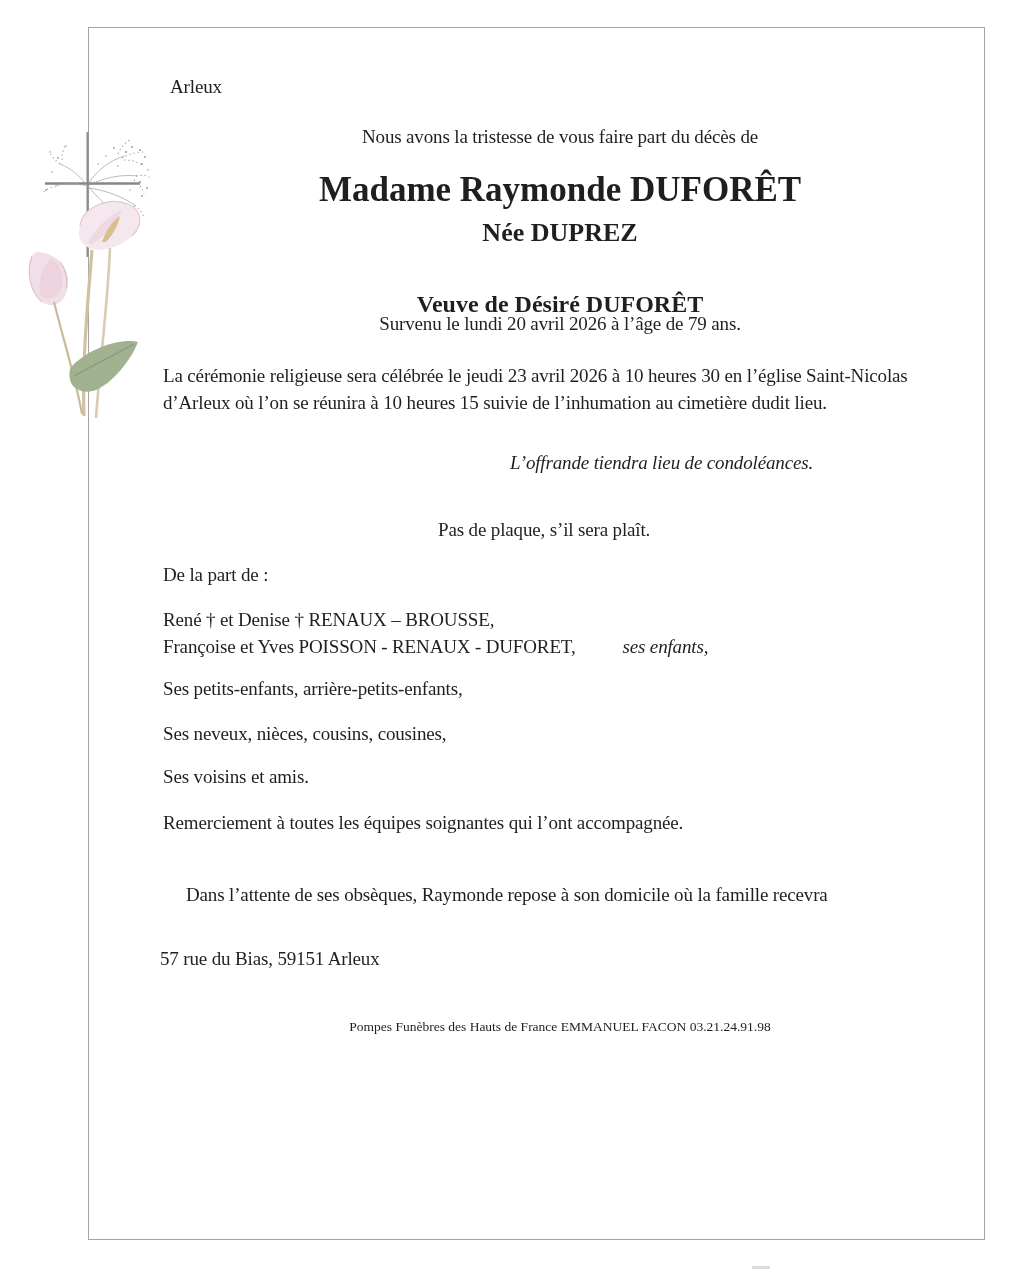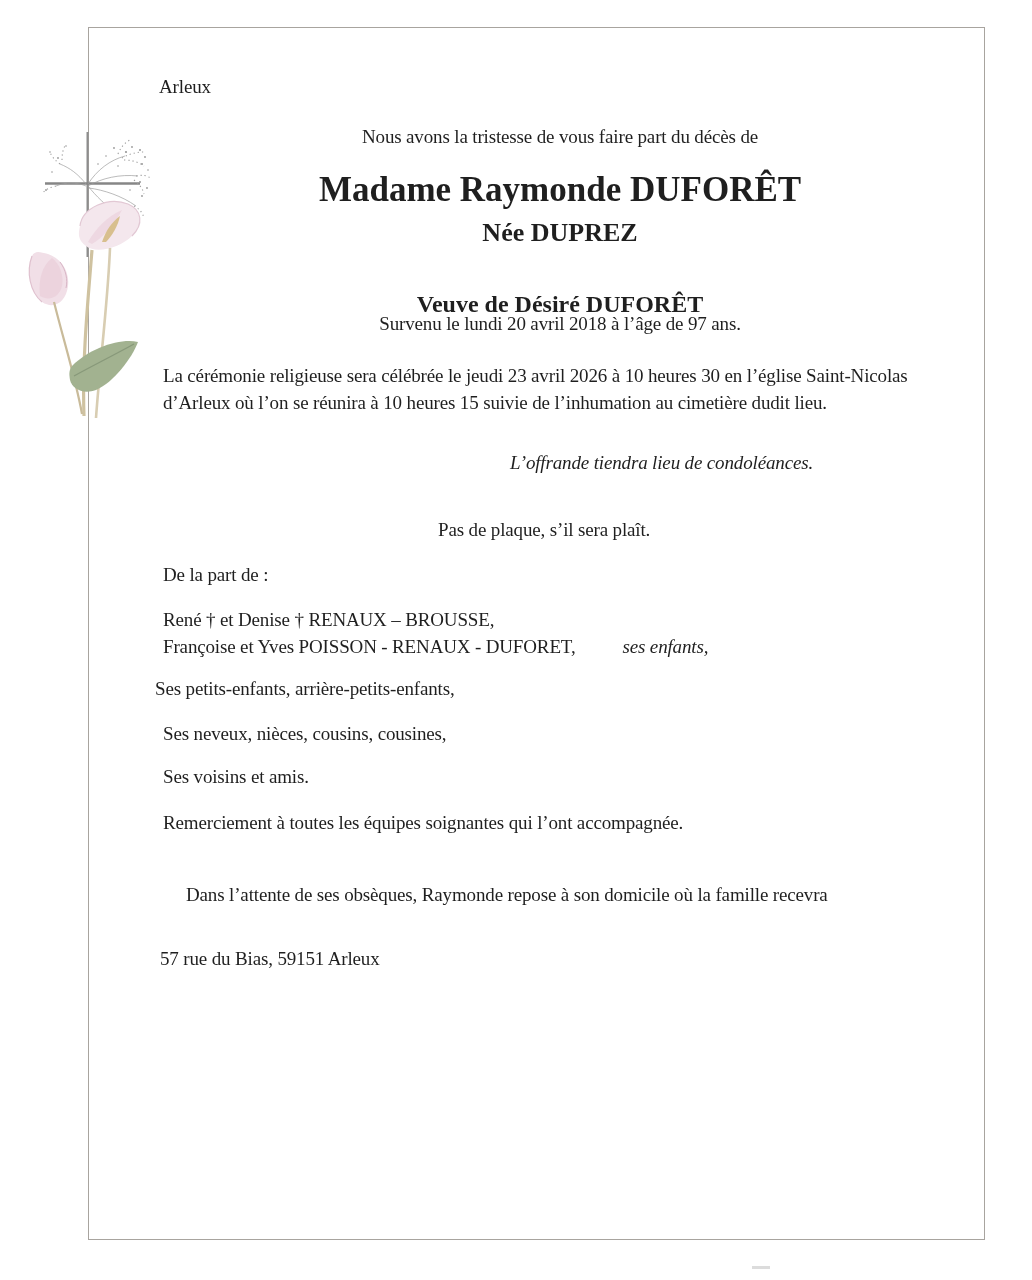--- a/index.html
+++ b/index.html
@@ -94,53 +94,54 @@
     <path d="M70,120 C66,170 60,230 62,286" stroke="#cfc2a0" stroke-width="3.2"></path>
     <path d="M88,118 C86,170 78,232 74,288" stroke="#d8cdb2" stroke-width="2.6"></path>
     <path d="M32,172 C42,212 54,250 60,284" stroke="#c9bb9a" stroke-width="2.2"></path>
   </g>
   <g>
     <path d="M50,236 C68,218 98,208 116,212 C110,228 92,252 74,260 C60,265 50,258 48,250 C47,244 47,240 50,236 Z" fill="#a2b290"></path>
     <path d="M52,246 C70,236 94,224 112,214" stroke="#88997a" stroke-width="1.4" fill="none"></path>
   </g>
 </svg>
 
-<div class="abs" style="left:159px; top:76px;text-align:right;">Arleux</div>
+<div class="abs" style="left:170px; top:76px;text-align:right;">Arleux</div>
 
 <div class="center" style="top:126px;">Nous avons la tristesse de vous faire part du décès de</div>
 
 <div class="center h1" style="top:170px;">Madame Raymonde DUFORÊT</div>
 <div class="center h2" style="top:218px;">Née DUPREZ</div>
 <div class="center h3" style="top:251px;">Veuve de Désiré DUFORÊT</div>
 
-<div class="center" style="top:313px;">Survenu le lundi 20 avril 2018 à l’âge de 97 ans.</div>
+<div class="center" style="top:313px;">Survenu le lundi 20 avril 2026 à l’âge de 79 ans.</div>
 
 <div class="para" style="left:163px; top:362px;">
   <div>La cérémonie religieuse sera célébrée le jeudi 23 avril 2026 à 10 heures 30 en l’église Saint-Nicolas</div>
   <div>d’Arleux où l’on se réunira à 10 heures 15 suivie de l’inhumation au cimetière dudit lieu.</div>
 </div>
 
 <div class="abs italic" style="left:510px; top:452px;">L’offrande tiendra lieu de condoléances.</div>
 
 <div class="abs" style="left:438px; top:519px;">Pas de plaque, s’il sera plaît.</div>
 
 <div class="abs" style="left:163px; top:564px;">De la part de :</div>
 
 <div class="abs" style="left:163px; top:609px;">René † et Denise † RENAUX – BROUSSE,</div>
 <div class="abs" style="left:163px; top:636px;">
   <span>Françoise et Yves POISSON - RENAUX - DUFORET,</span><span class="italic role-gap">ses enfants,</span>
 </div>
-<div class="abs" style="left:155px; top:678px;">Ses petits-enfants, arrière-petits-enfants,</div>
+<div class="abs" style="left:163px; top:678px;">Ses petits-enfants, arrière-petits-enfants,</div>
 <div class="abs" style="left:163px; top:723px;">Ses neveux, nièces, cousins, cousines,</div>
 <div class="abs" style="left:163px; top:766px;">Ses voisins et amis.</div>
 
 <div class="abs" style="left:163px; top:812px;">Remerciement à toutes les équipes soignantes qui l’ont accompagnée.</div>
 
 <div class="para" style="left:163px; top:882px; line-height:26px;margin-left:23px;">
   <div>Dans l’attente de ses obsèques, Raymonde repose à son domicile où la famille recevra</div>
 </div>
 
 <div class="abs" style="left:160px; top:948px;">57 rue du Bias, 59151 Arleux</div>
 
 <div class="center footer-small" style="top:1018px;">
+  <div>Pompes Funèbres des Hauts de France EMMANUEL FACON 03.21.24.91.98</div>
 </div>
 
 <div class="scan-dash"></div>
 
 </body></html>

